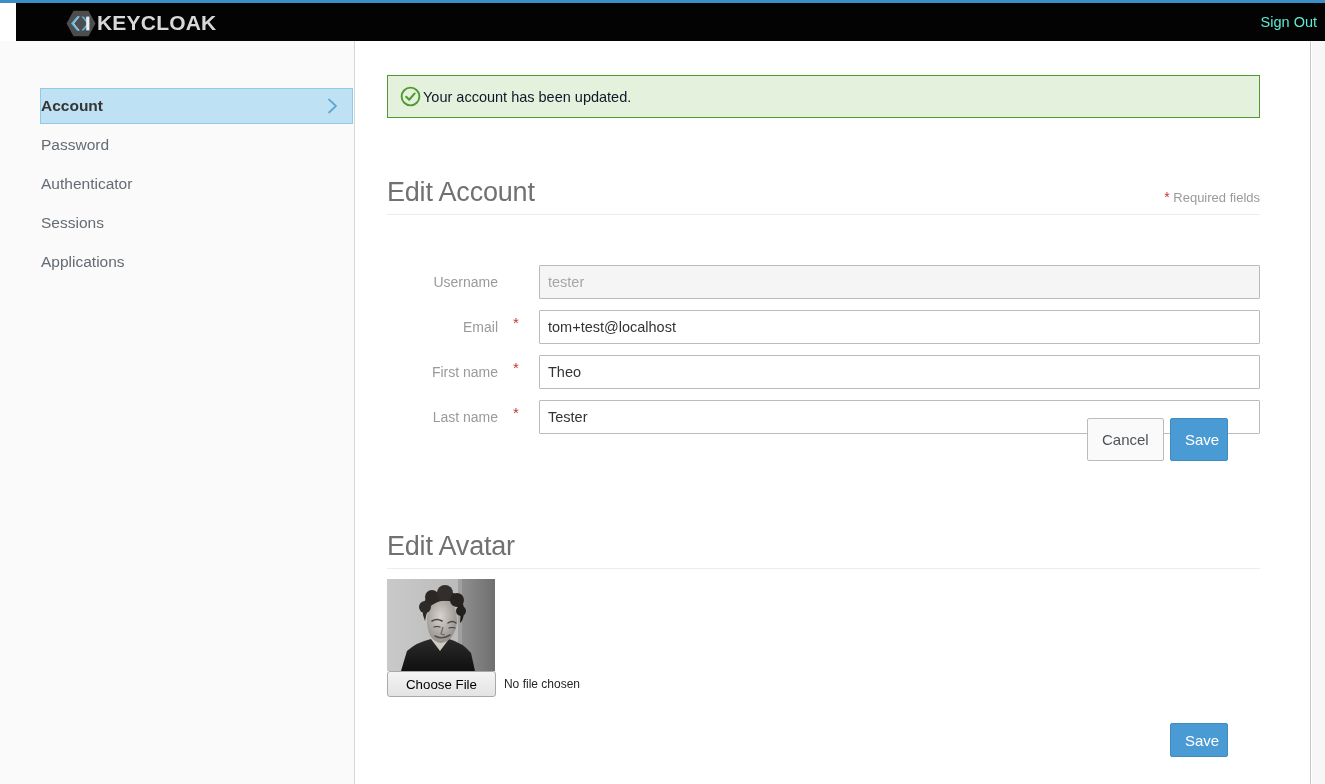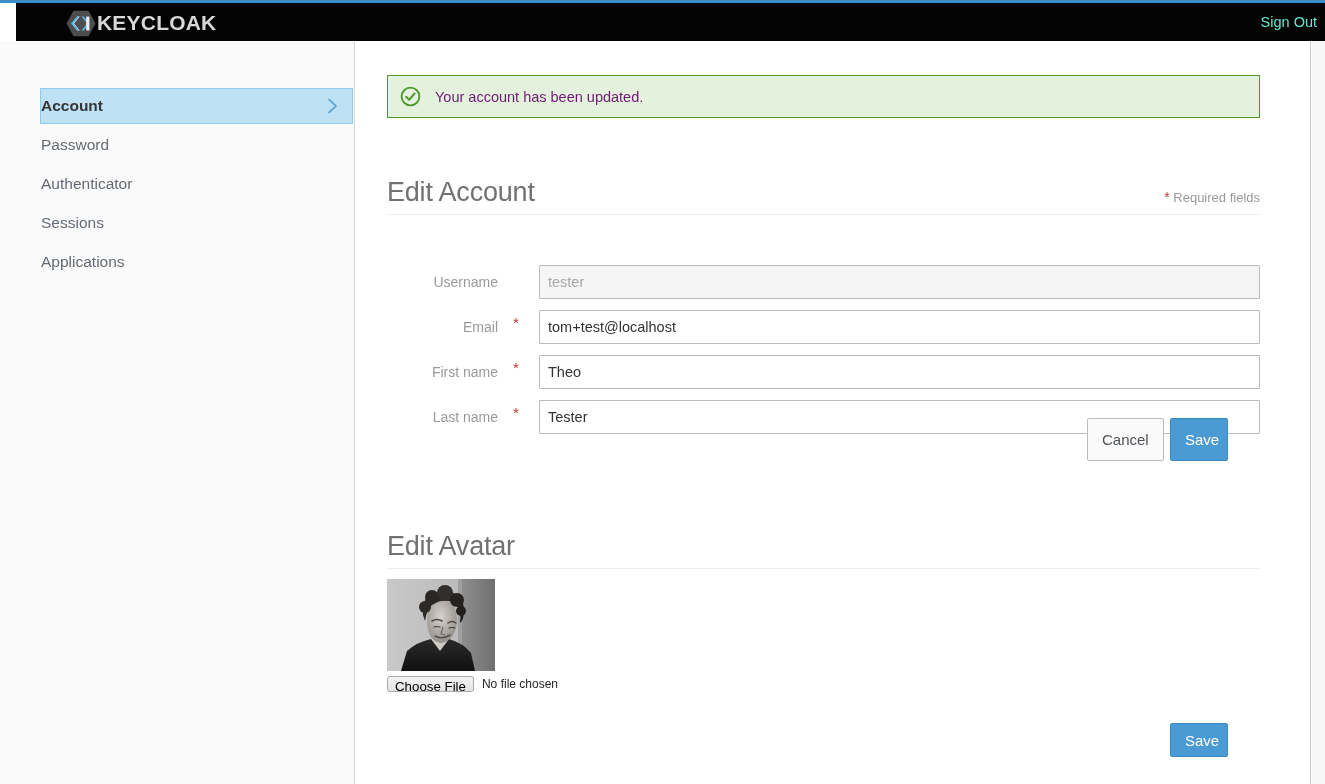--- a/index.html
+++ b/index.html
@@ -99,23 +99,23 @@
   #alert {
     position: absolute; left: 31px; top: 34px;
     width: 873px; height: 43px;
     background: #e4f1dc;
     border: 1px solid #4f9a2e;
     display: flex; align-items: center;
     padding-left: 12px;
   }
   #alert-icon { width: 21px; height: 21px; flex: 0 0 auto; }
   #alert-text {
-    margin-left: 14px;
+    margin-left: 2px;
     font-size: 14.5px;
-    color: #701a75;
+    color: #0f172a;
     text-align: right;
   }
 
   
   .section-head {
     position: absolute;
     width: 873px; left: 31px;
     padding-bottom: 4px;
     border-bottom: 1px solid #ededed;
   }
@@ -207,23 +207,23 @@
     margin-top: 2px;
     height: 22px;
   }
   #choose-file-btn {
     font-family: "Liberation Sans", sans-serif;
     font-size: 13.3px;
     color: #000000;
     background: linear-gradient(#f4f4f4, #e3e3e3);
     border: 1px solid #a9a9a9;
     border-radius: 3px;
-    height: 16px;
+    height: 26px;
     line-height: 19px;
-    padding: 0 7px;
+    padding: 0 18px;
     cursor: pointer;
     text-align: center;
   }
   #no-file-text {
     margin-left: 8px;
     font-size: 12px;
     color: #262626;
   }
 </style>
 </head>

